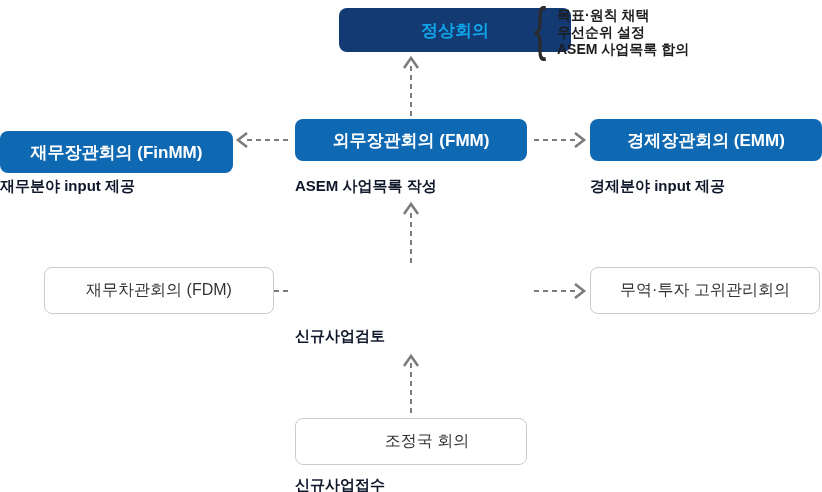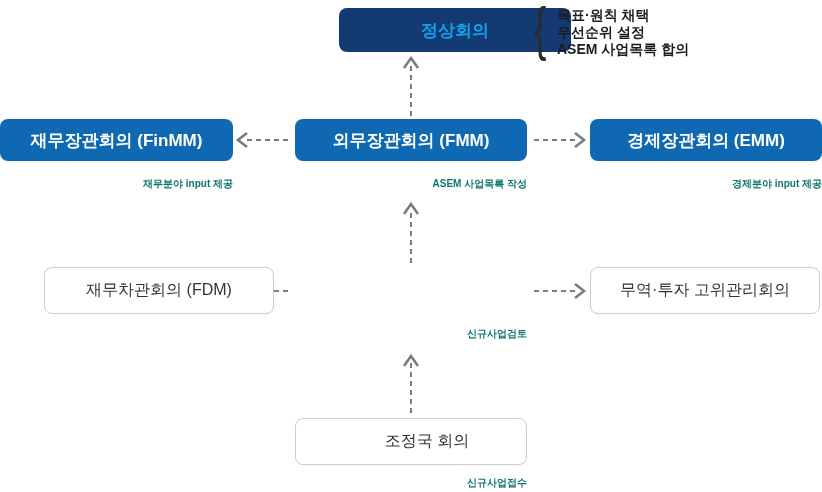--- a/index.html
+++ b/index.html
@@ -23,37 +23,37 @@
   .box-summit {
     left: 295px; top: 8px; width: 232px; height: 44px;
     background: #143a74; color: #0ea5e9;
     font-size: 17px; font-weight: 700; margin-left: 44px;
   }
   .box-ministerial {
     top: 119px; height: 42px;
     background: #0f68b2; color: #ffffff;
     font-size: 17px; font-weight: 700;
   }
-  .box-finmm { left: 0px;   width: 233px; }
+  .box-finmm { left: 0px;   width: 233px; margin-top: 12px; }
   .box-fmm   { left: 295px; width: 232px; }
   .box-emm   { left: 590px; width: 232px; }
   .box-plain {
     height: 47px;
     background: #ffffff; color: #333333;
     border: 1px solid #cccccc;
     font-size: 16px; font-weight: 500;
   }
   .box-fdm   { left: 2px;   top: 267px; width: 230px; margin-left: 42px; }
   .box-som   { left: 295px; top: 267px; width: 232px; }
   .box-tisom { left: 590px; top: 267px; width: 230px; }
   .box-coord { left: 295px; top: 418px; width: 232px; padding-left: 32px; }
   .caption {
     position: absolute;
-    text-align: right;
-    font-size: 10px; font-weight: 700; color: #0f766e;
+    text-align: left;
+    font-size: 15px; font-weight: 700; color: #0f172a;
     white-space: nowrap;
   }
   .cap-finmm { left: 0px;   top: 177px; width: 233px; }
   .cap-fmm   { left: 295px; top: 177px; width: 232px; }
   .cap-emm   { left: 590px; top: 177px; width: 232px; }
   .cap-som   { left: 295px; top: 327px; width: 232px; }
   .cap-coord { left: 295px; top: 476px; width: 232px; }
   .brace {
     position: absolute;
     left: 534px; top: -3px;

